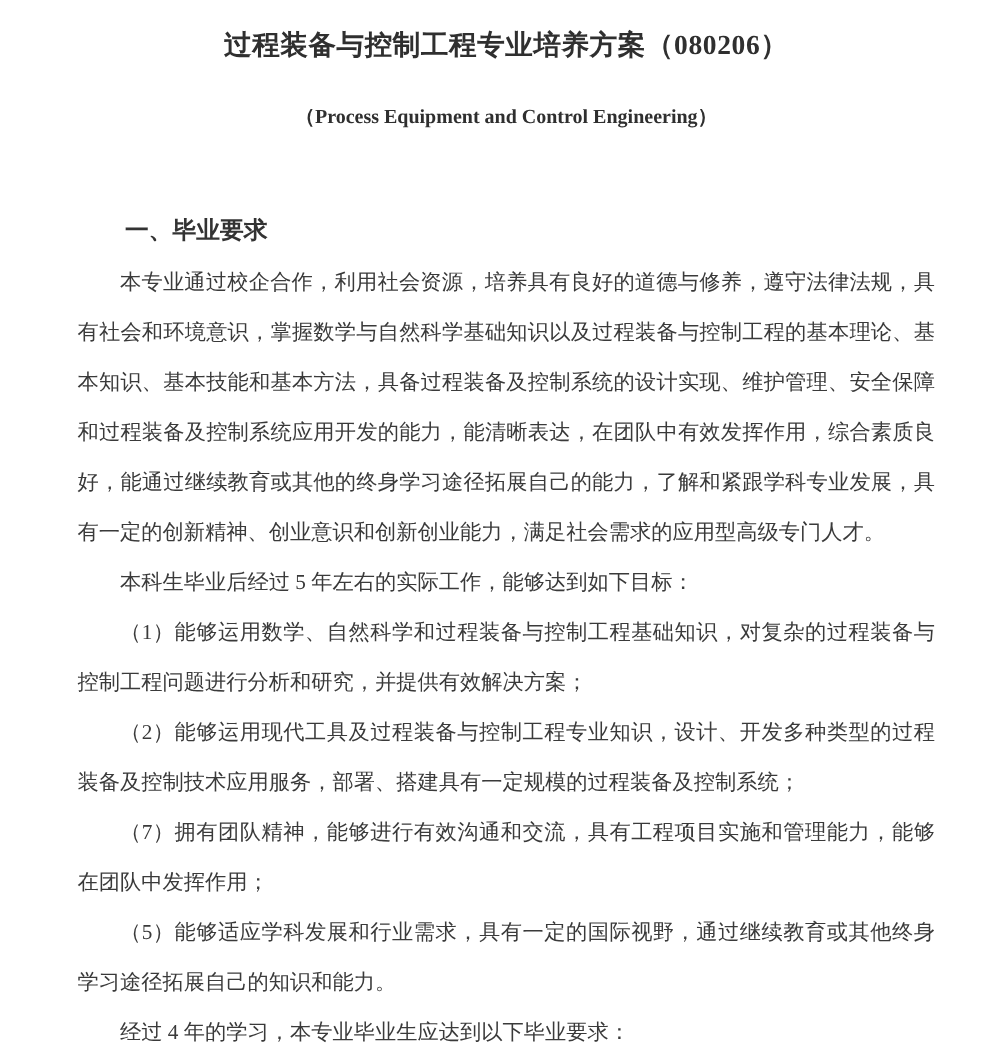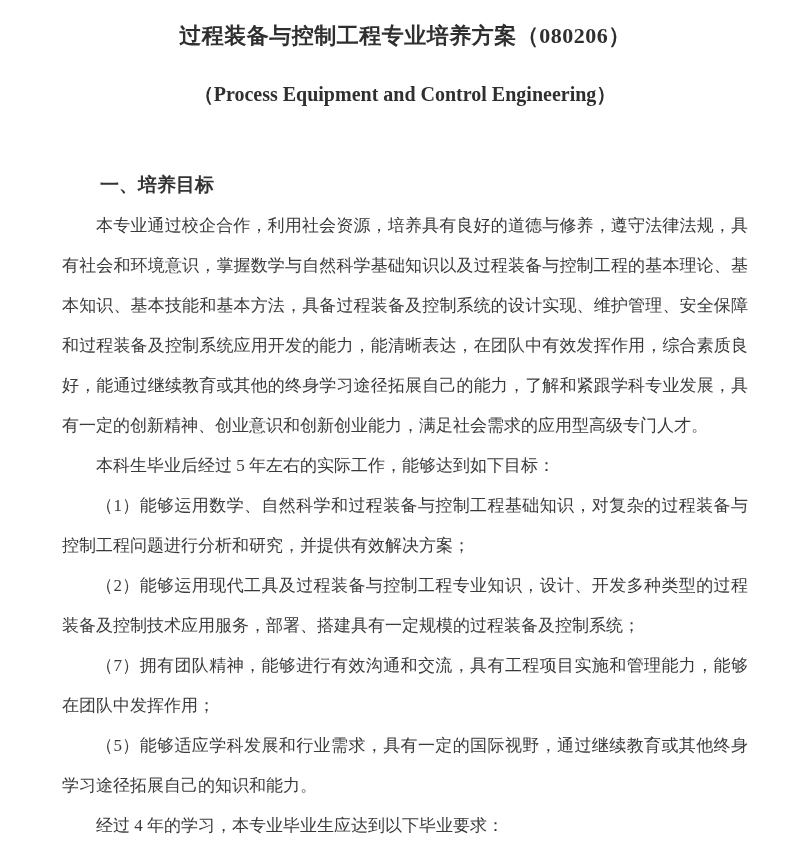--- a/index.html
+++ b/index.html
@@ -24,21 +24,21 @@
   .doc-title {
     font-size: 22px;
     line-height: 26px;
     font-weight: bold;
     text-align: center;
     color: #2f2f2f;
     margin: 0;
     letter-spacing: 0.5px;
   }
   .doc-subtitle {
-    font-size: 20px;
+    font-size: 16px;
     line-height: 24px;
     font-weight: bold;
     text-align: center;
     color: #2f2f2f;
     margin: 33px 0 0 0;
   }
   .section-heading {
     font-size: 19px;
     line-height: 24px;
     font-weight: bold;
@@ -61,21 +61,21 @@
 </style>
 </head>
 <body>
 
 <div class="page">
 
   <h1 class="doc-title">过程装备与控制工程专业培养方案（080206）</h1>
 
   <h2 class="doc-subtitle">（Process Equipment and Control Engineering）</h2>
 
-  <h3 class="section-heading first">一、培养目标</h3>
+  <h3 class="section-heading first">一、毕业要求</h3>
 
   <p class="body-para">本专业通过校企合作，利用社会资源，培养具有良好的道德与修养，遵守法律法规，具有社会和环境意识，掌握数学与自然科学基础知识以及过程装备与控制工程的基本理论、基本知识、基本技能和基本方法，具备过程装备及控制系统的设计实现、维护管理、安全保障和过程装备及控制系统应用开发的能力，能清晰表达，在团队中有效发挥作用，综合素质良好，能通过继续教育或其他的终身学习途径拓展自己的能力，了解和紧跟学科专业发展，具有一定的创新精神、创业意识和创新创业能力，满足社会需求的应用型高级专门人才。</p>
 
   <p class="body-para">本科生毕业后经过 5 年左右的实际工作，能够达到如下目标：</p>
 
   <p class="body-para">（1）能够运用数学、自然科学和过程装备与控制工程基础知识，对复杂的过程装备与控制工程问题进行分析和研究，并提供有效解决方案；</p>
 
   <p class="body-para">（2）能够运用现代工具及过程装备与控制工程专业知识，设计、开发多种类型的过程装备及控制技术应用服务，部署、搭建具有一定规模的过程装备及控制系统；</p>
 
 

